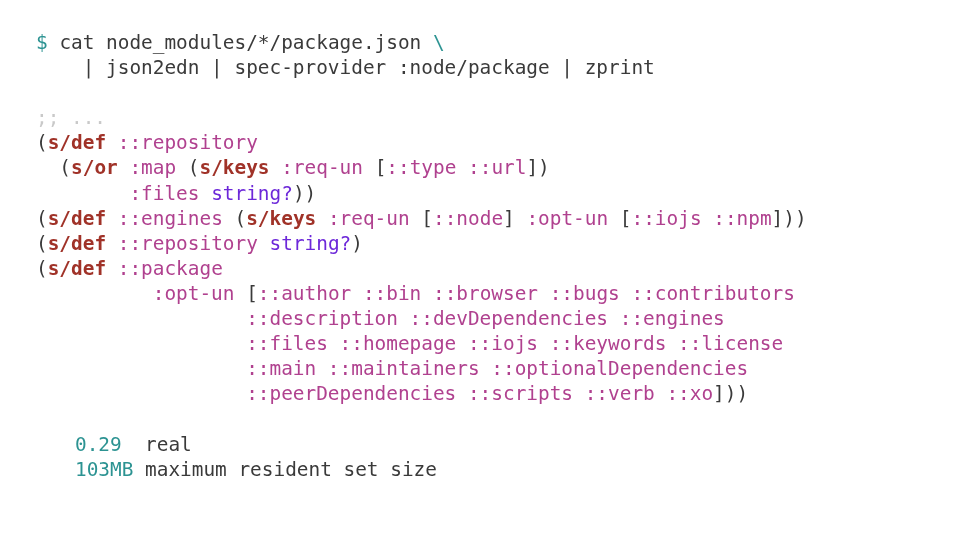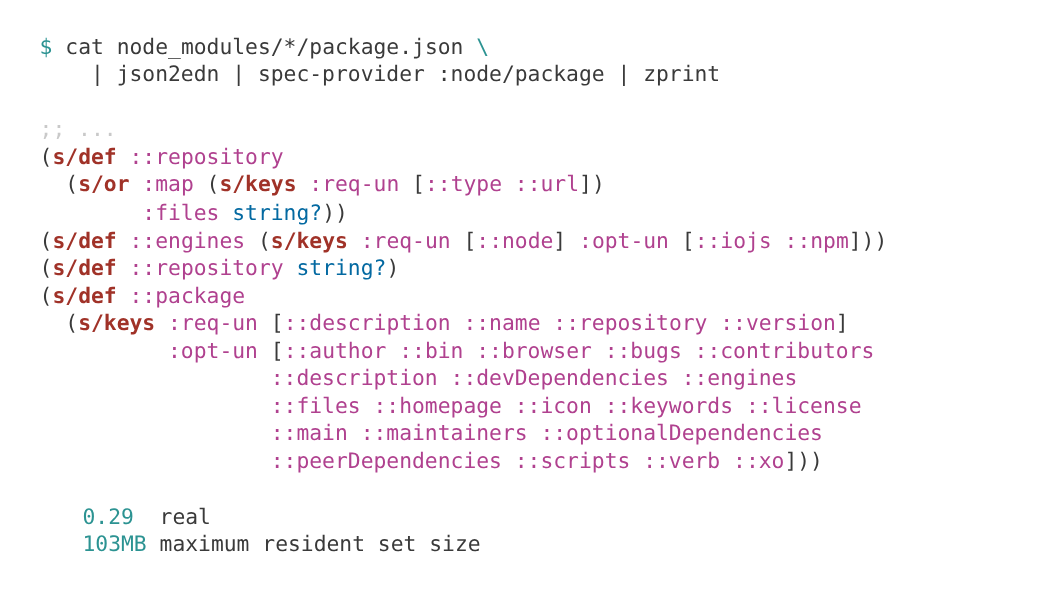--- a/index.html
+++ b/index.html
@@ -35,21 +35,21 @@
   .line.blank {
     height: 25.1px;
   }
   
   .tok-prompt   { color: #2c9392; }        
   .tok-plain    { color: #3a3a3a; }        
   .tok-cont     { color: #2c9392; }        
   .tok-comment  { color: #c9c9c9; }        
   .tok-macro    { color: #a03228; font-weight: bold; }  
   .tok-kw       { color: #b0418f; }        
-  .tok-pred     { color: #0369a1; }        
+  .tok-pred     { color: #6d28d9; }        
   .tok-num      { color: #2c9392; margin-left: 39px; }        
   .tok-punct    { color: #3a3a3a; }        
 </style>
 </head>
 <body>
 
 <div id="terminal">
 
   <div class="line"><span class="tok-prompt">$</span><span class="tok-plain"> </span><span class="tok-plain">cat node_modules/*/package.json</span><span class="tok-plain"> </span><span class="tok-cont">\</span></div>
 
@@ -59,24 +59,23 @@
 
   <div class="line"><span class="tok-comment">;; ...</span></div>
 
   <div id="spec-lines">
       <div class="line"><span class="tok-punct">(</span><span class="tok-macro">s/def</span><span class="tok-plain"> </span><span class="tok-kw">::repository</span></div>
       <div class="line"><span class="tok-punct">  (</span><span class="tok-macro">s/or</span><span class="tok-plain"> </span><span class="tok-kw">:map</span><span class="tok-punct"> (</span><span class="tok-macro">s/keys</span><span class="tok-plain"> </span><span class="tok-kw">:req-un</span><span class="tok-punct"> [</span><span class="tok-kw">::type ::url</span><span class="tok-punct">])</span></div>
       <div class="line"><span class="tok-plain">        </span><span class="tok-kw">:files</span><span class="tok-plain"> </span><span class="tok-pred">string?</span><span class="tok-punct">))</span></div>
       <div class="line"><span class="tok-punct">(</span><span class="tok-macro">s/def</span><span class="tok-plain"> </span><span class="tok-kw">::engines</span><span class="tok-punct"> (</span><span class="tok-macro">s/keys</span><span class="tok-plain"> </span><span class="tok-kw">:req-un</span><span class="tok-punct"> [</span><span class="tok-kw">::node</span><span class="tok-punct">] </span><span class="tok-kw">:opt-un</span><span class="tok-punct"> [</span><span class="tok-kw">::iojs ::npm</span><span class="tok-punct">]))</span></div>
       <div class="line"><span class="tok-punct">(</span><span class="tok-macro">s/def</span><span class="tok-plain"> </span><span class="tok-kw">::repository</span><span class="tok-plain"> </span><span class="tok-pred">string?</span><span class="tok-punct">)</span></div>
       <div class="line"><span class="tok-punct">(</span><span class="tok-macro">s/def</span><span class="tok-plain"> </span><span class="tok-kw">::package</span></div>
-      <div class="line"><span class="tok-punct">  (</span><span class="tok-macro">s/keys</span><span class="tok-plain"> </span><span class="tok-kw">:req-un</span><span class="tok-punct"> [</span><span class="tok-kw">::description ::name ::repository ::version</span><span class="tok-punct">]</span></div>
       <div class="line"><span class="tok-plain">          </span><span class="tok-kw">:opt-un</span><span class="tok-punct"> [</span><span class="tok-kw">::author ::bin ::browser ::bugs ::contributors</span></div>
       <div class="line"><span class="tok-plain">                  </span><span class="tok-kw">::description ::devDependencies ::engines</span></div>
-      <div class="line"><span class="tok-plain">                  </span><span class="tok-kw">::files ::homepage ::icon ::keywords ::license</span></div>
+      <div class="line"><span class="tok-plain">                  </span><span class="tok-kw">::files ::homepage ::iojs ::keywords ::license</span></div>
       <div class="line"><span class="tok-plain">                  </span><span class="tok-kw">::main ::maintainers ::optionalDependencies</span></div>
       <div class="line"><span class="tok-plain">                  </span><span class="tok-kw">::peerDependencies ::scripts ::verb ::xo</span><span class="tok-punct">]))</span></div>
     </div>
 
   <div class="line blank"></div>
 
   <div id="timing-lines">
       <div class="line"><span class="tok-num">0.29 </span><span class="tok-plain"> real</span></div>
       <div class="line"><span class="tok-num">103MB</span><span class="tok-plain"> maximum resident set size</span></div>
     </div>

